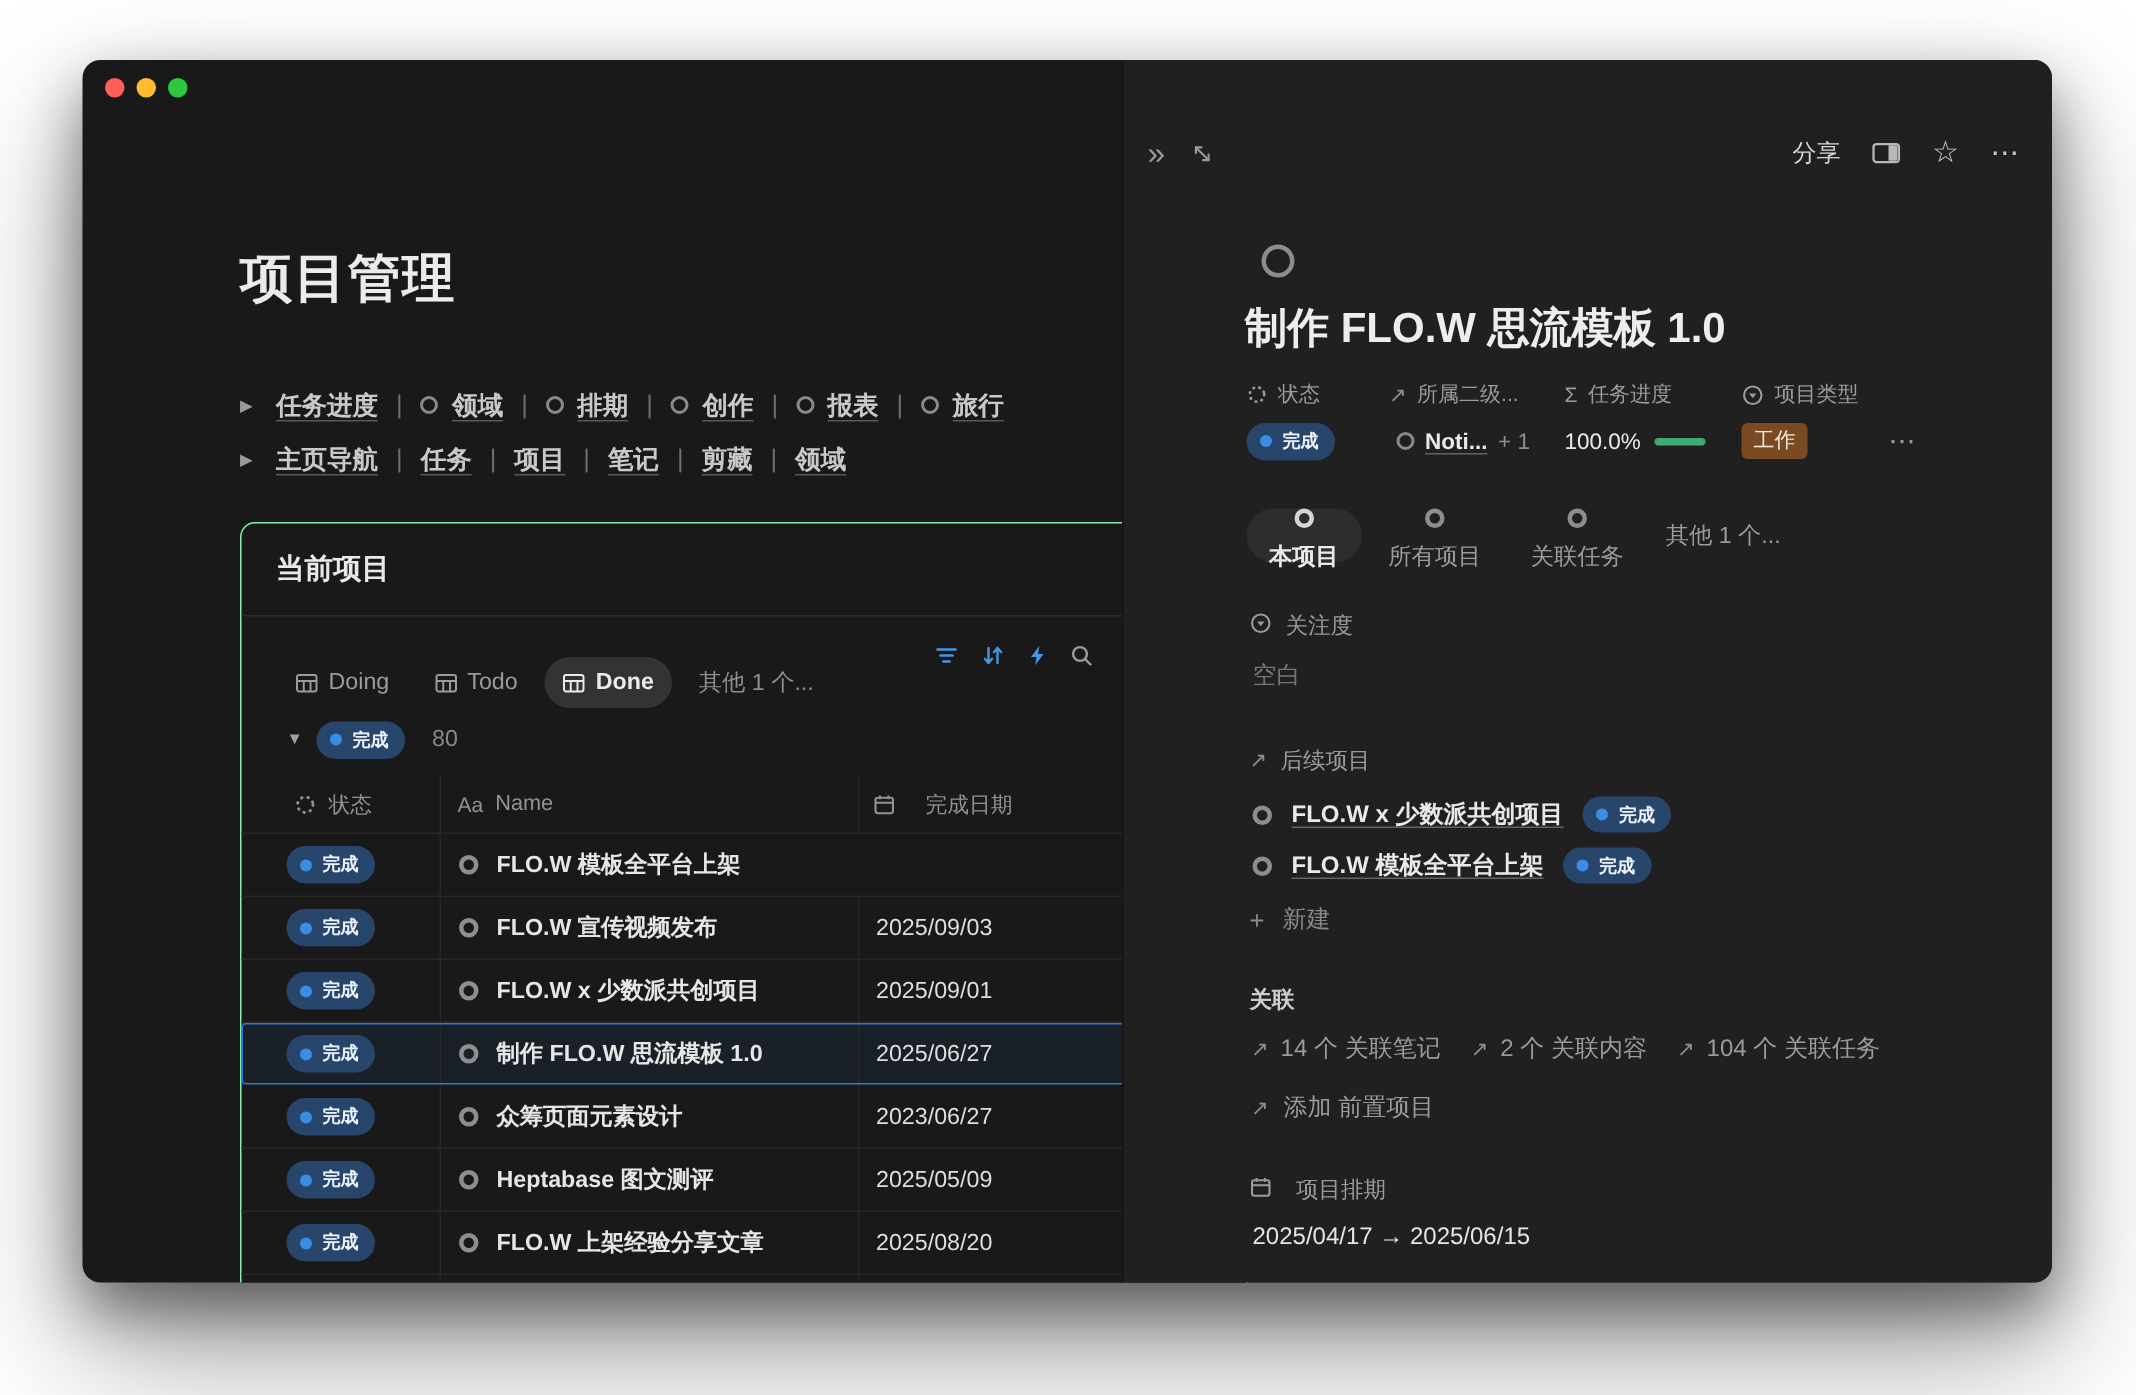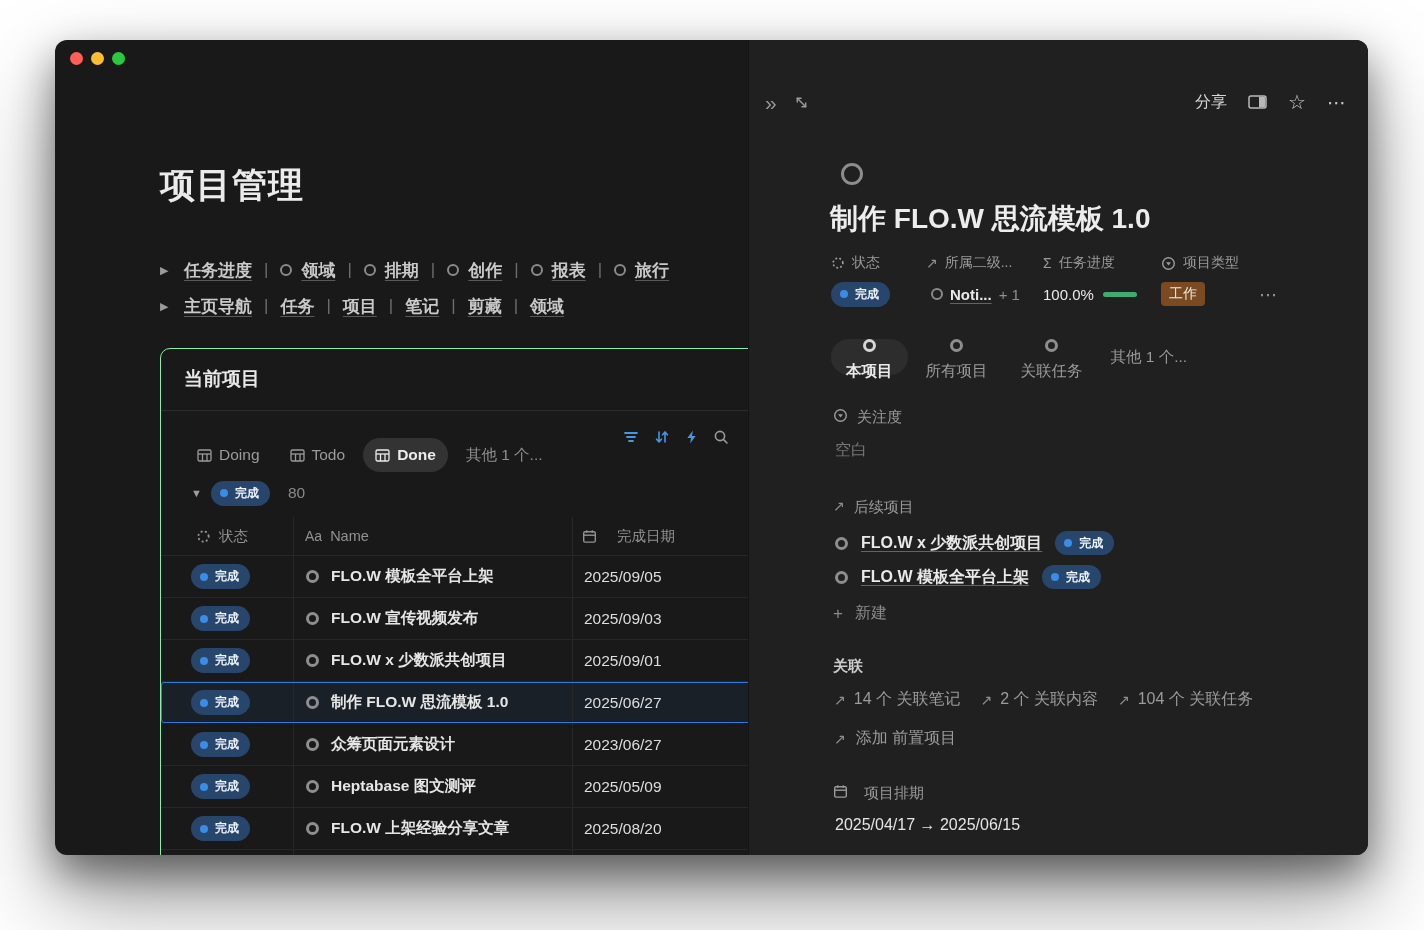--- a/index.html
+++ b/index.html
@@ -283,23 +283,20 @@
         <div class="td c1">
             <span class="badge">
               <span class="bdot"></span>
               <span>完成</span>
             </span>
           </div>
         <div class="td c2">
             <span class="donut"></span>
             <span class="row-name">FLO.W 模板全平台上架</span>
           </div>
-        <div class="td c3">
-            <span class="row-date">2025/09/05</span>
-          </div>
       </div>
       <div class="trow">
         <div class="td c1">
             <span class="badge">
               <span class="bdot"></span>
               <span>完成</span>
             </span>
           </div>
         <div class="td c2">
             <span class="donut"></span>

